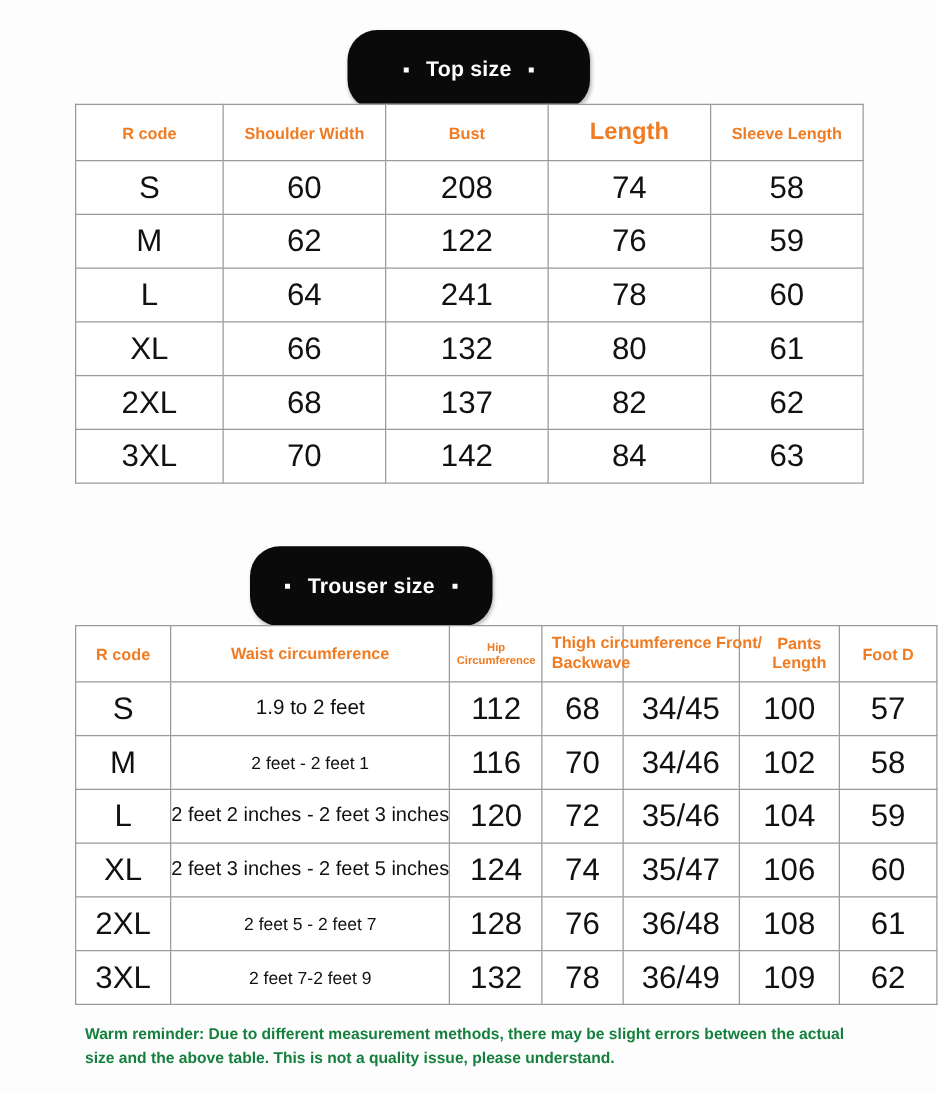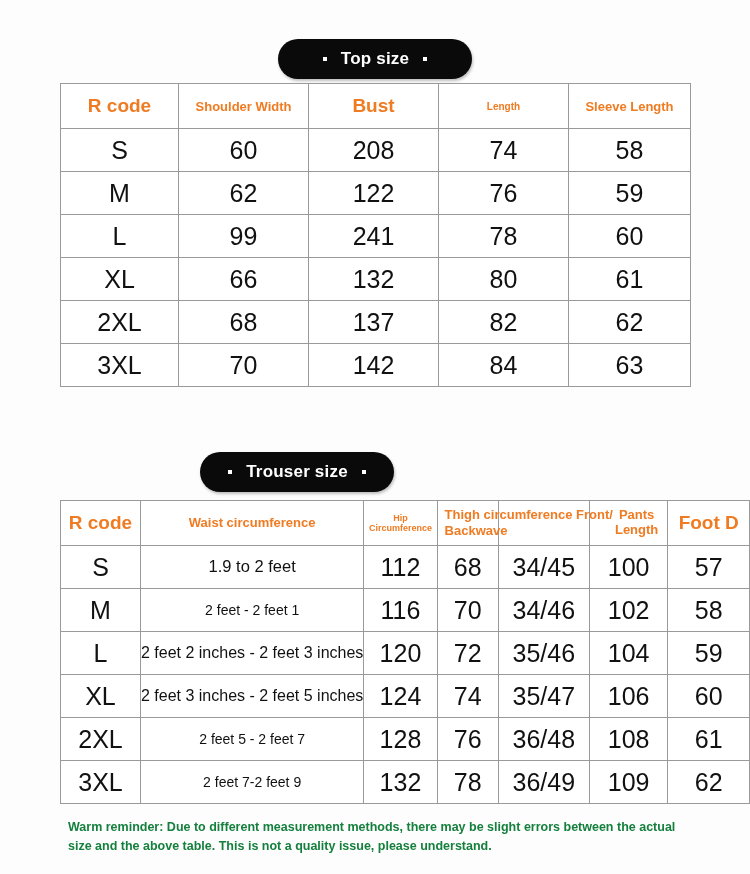--- a/index.html
+++ b/index.html
@@ -28,27 +28,26 @@
     display: flex;
     justify-content: center;
     align-items: center;
   }
   .badge {
     background: #0a0a0a;
     color: #ffffff;
     border-radius: 24px;
     height: 40px;
     min-width: 150px;
-    padding: 0 22px;
+    padding: 12px 22px;
     display: flex;
     align-items: center;
     justify-content: center;
     gap: 14px;
     box-shadow: 1px 2px 3px rgba(0,0,0,0.25);
-    margin-top: 15px;
   }
   .badge-label {
     font-size: 17px;
     font-weight: bold;
     letter-spacing: 0.2px;
     white-space: nowrap;
   }
   .badge-dot {
     width: 4px;
     height: 4px;
@@ -77,22 +76,22 @@
     height: 44px;
   }
   .tbl .cell {
     color: #111111;
     font-size: 25px;
     font-weight: normal;
     height: 42px;
   }
 
   
-  .fs-lg   { font-size: 19px; }
-  .fs-md   { font-size: 10px; }
+  .fs-lg   { font-size: 13px; }
+  .fs-md   { font-size: 19px; }
   .fs-sm   { font-size: 13px; }
   .fs-xs   { font-size: 9px; }
   .lh-tight { line-height: 1.15; }
 
   .al-left { text-align: left; padding-left: 8px; }
 
   
   .overflow-hdr {
     position: relative;
   }
@@ -178,21 +177,21 @@
       </tr>
       <tr>
         <td class="cell">M</td>
         <td class="cell">62</td>
         <td class="cell">122</td>
         <td class="cell">76</td>
         <td class="cell">59</td>
       </tr>
       <tr>
         <td class="cell">L</td>
-        <td class="cell">99</td>
+        <td class="cell">64</td>
         <td class="cell">241</td>
         <td class="cell">78</td>
         <td class="cell">60</td>
       </tr>
       <tr>
         <td class="cell">XL</td>
         <td class="cell">66</td>
         <td class="cell">132</td>
         <td class="cell">80</td>
         <td class="cell">61</td>

